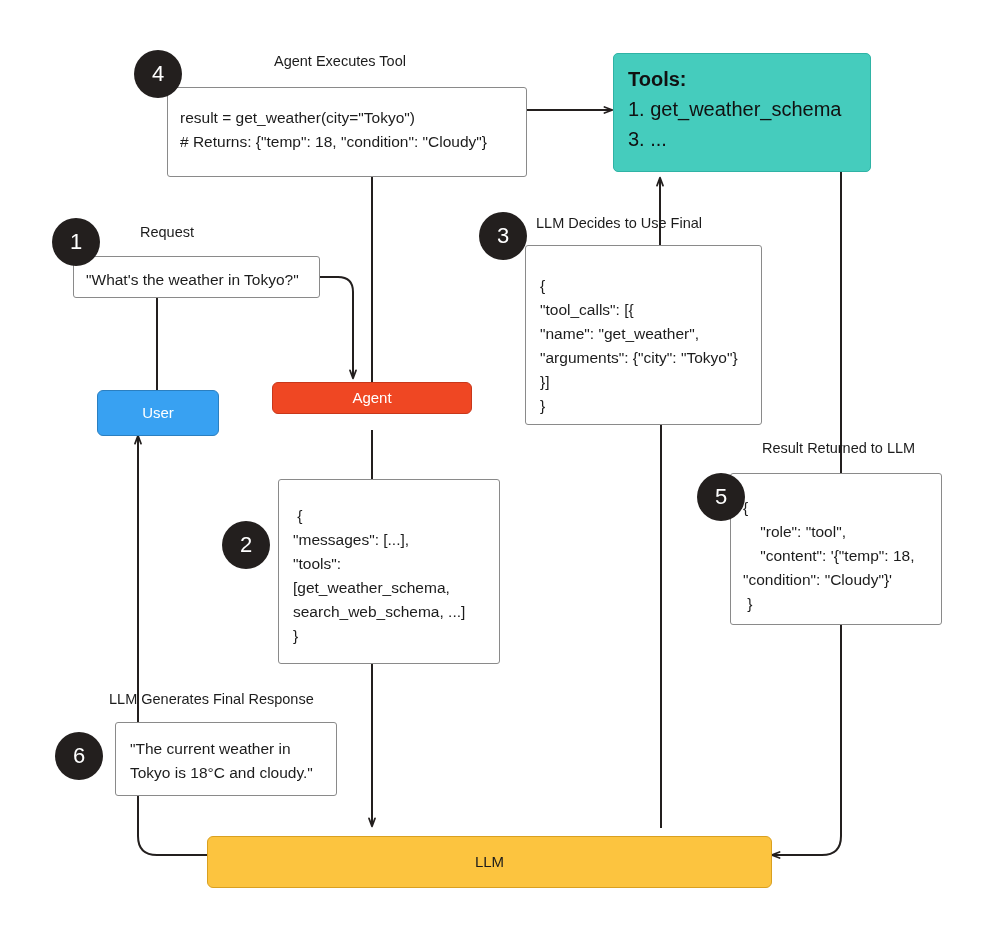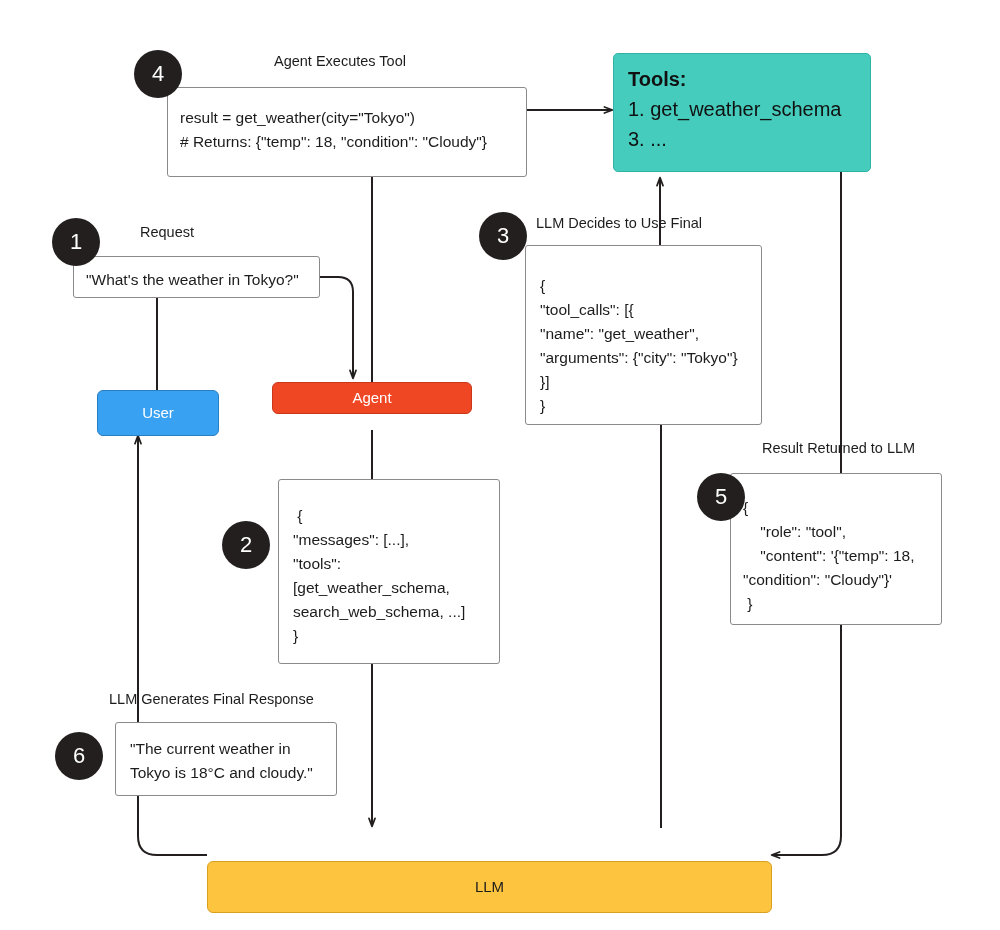--- a/index.html
+++ b/index.html
@@ -106,17 +106,17 @@
     "content": '{"temp": 18,
 "condition": "Cloudy"}'
  }</div>
   <div class="badge" style="left:697px;top:473px;">5</div>
 
   <div class="caption" style="left:109px;top:691px;">LLM Generates Final Response</div>
   <div class="msgbox" style="left:115px;top:722px;width:222px;height:74px;padding-top:14px;padding-left:14px;">"The current weather in
 Tokyo is 18°C and cloudy."</div>
   <div class="badge" style="left:55px;top:732px;">6</div>
 
-  <div class="node llm" style="left:207px;top:861px;width:565px;height:52px;">
+  <div class="node llm" style="left:207px;top:836px;width:565px;height:52px;">
     <span class="ilabel">LLM</span>
   </div>
 
 </div>
 
 </body></html>

